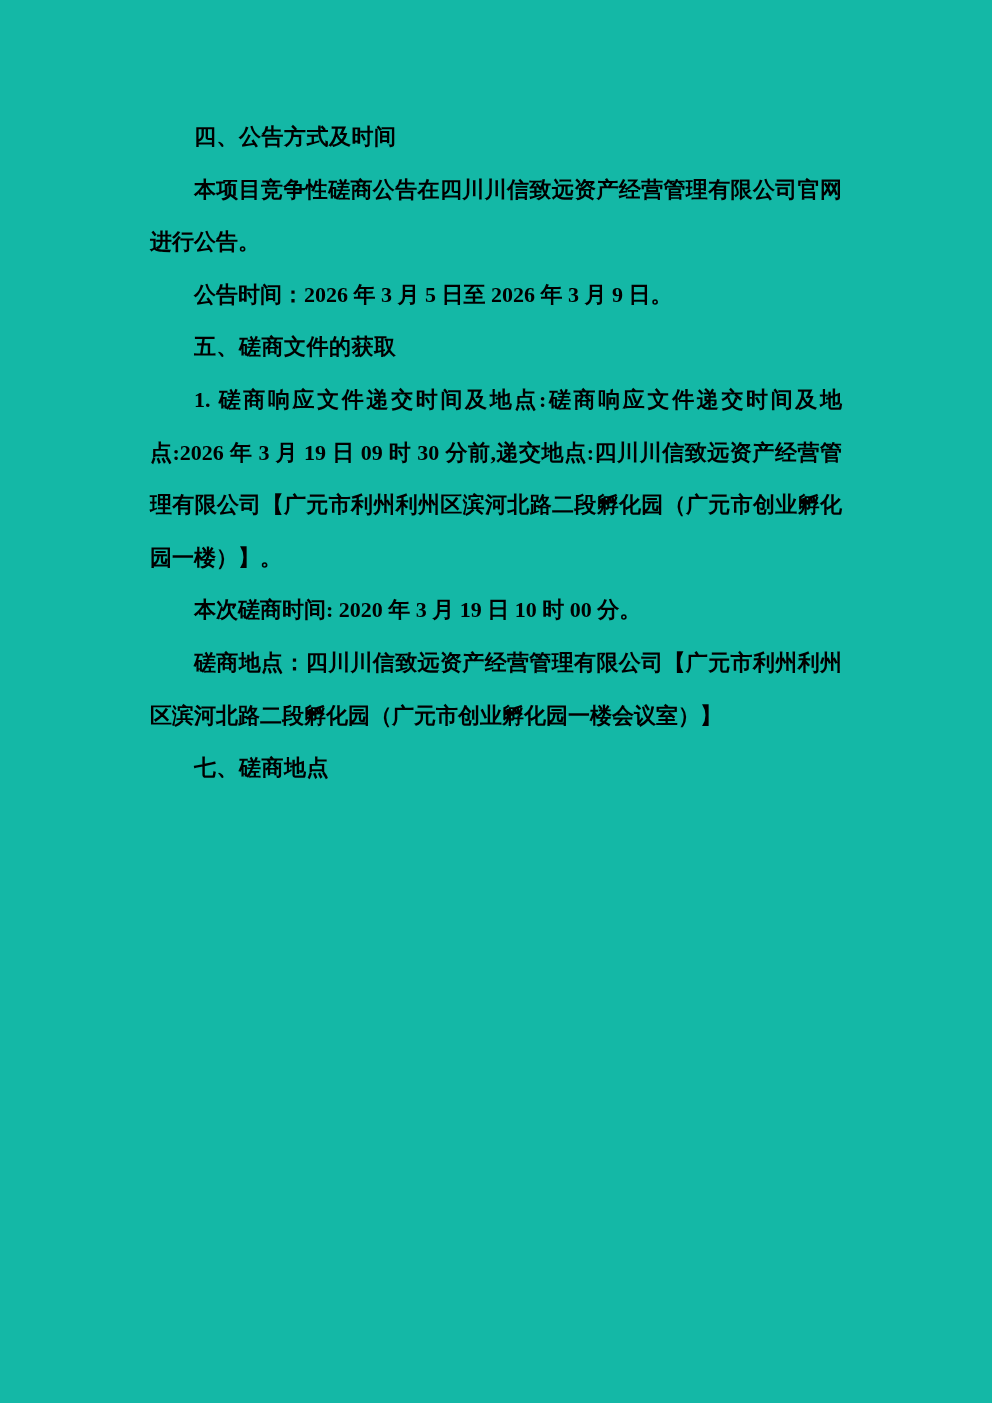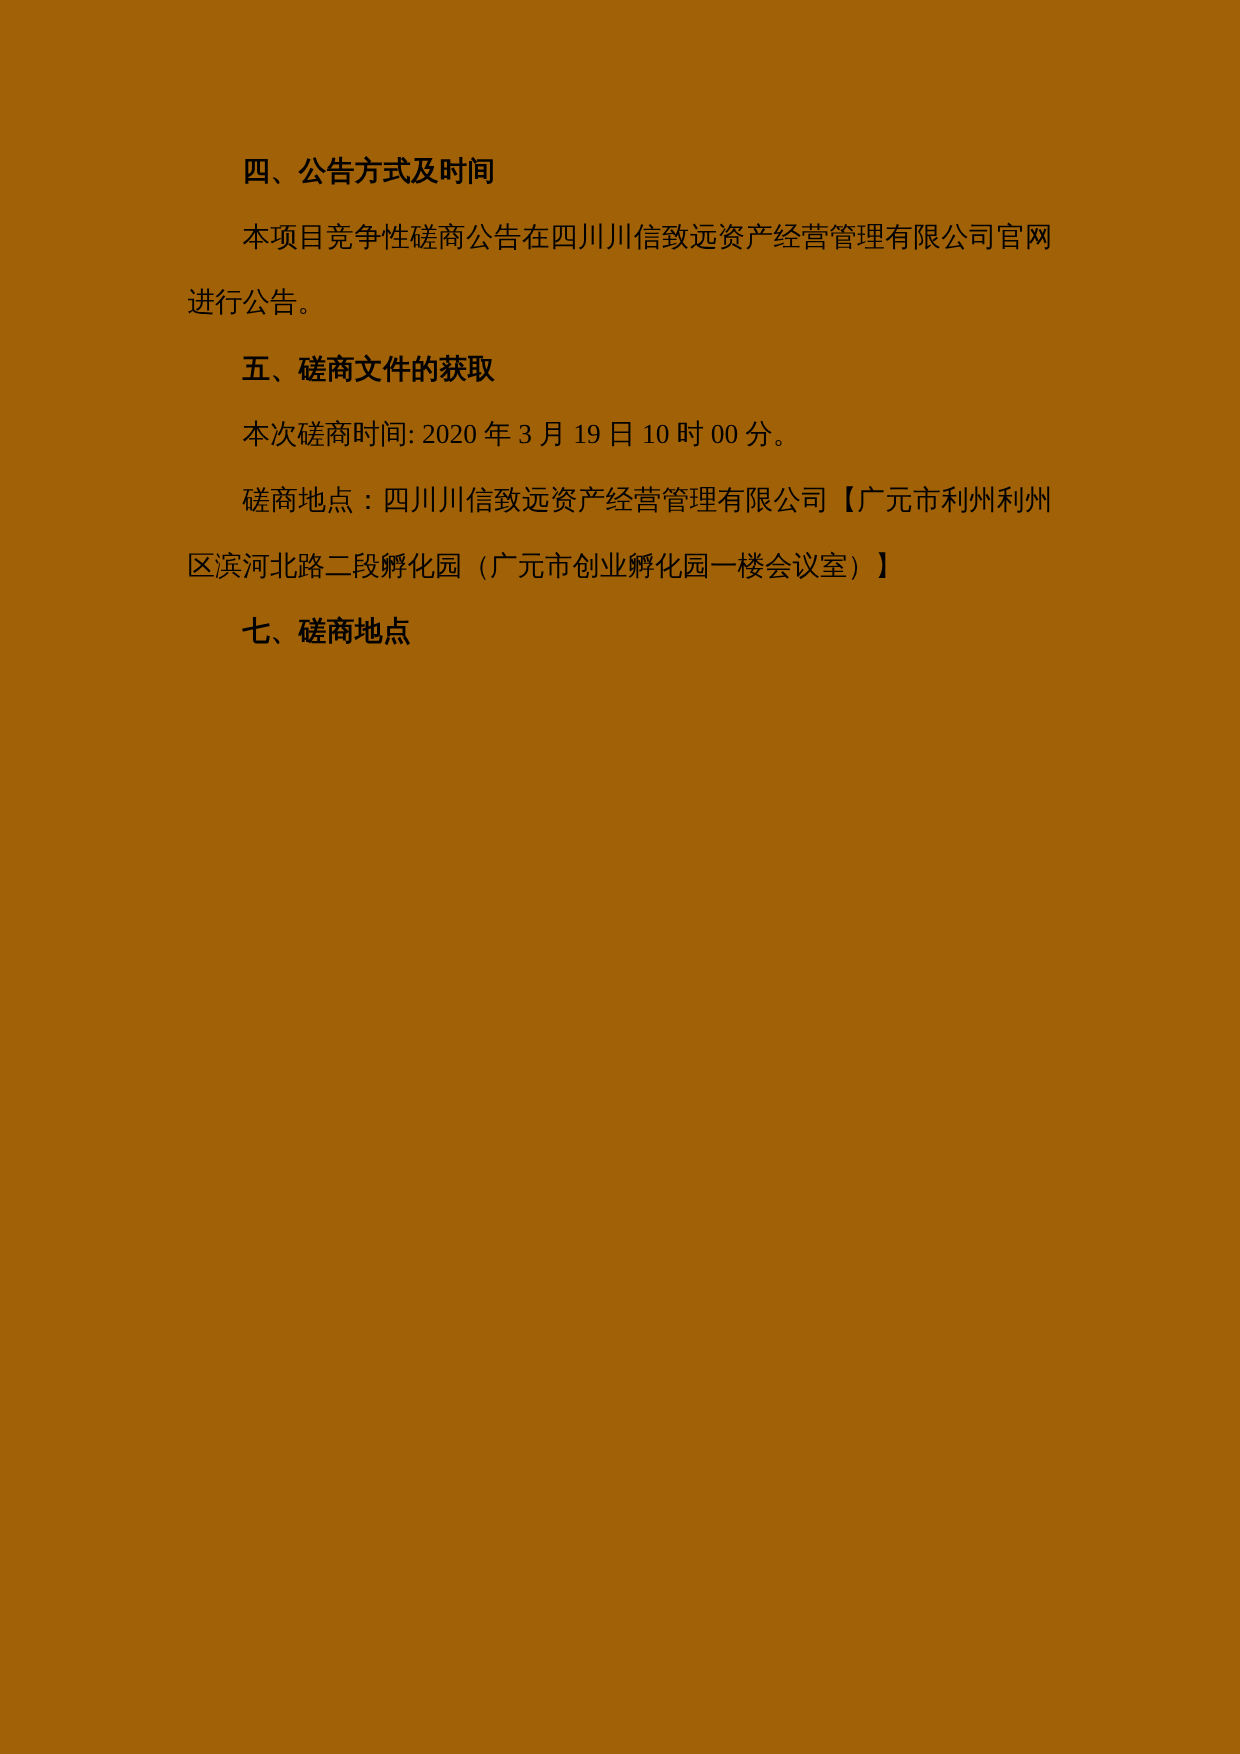--- a/index.html
+++ b/index.html
@@ -4,21 +4,21 @@
 <style>
   html, body {
     margin: 0;
     padding: 0;
     background: #ffffff;
   }
   .page {
     position: relative;
     width: 992px;
     height: 1403px;
-    background: #a16207;
+    background: #14b8a6;
     overflow: hidden;
   }
   .content {
     position: absolute;
     left: 150px;
     top: 111px;
     width: 692px;
     color: #000000;
     font-family: "Liberation Serif", "DejaVu Serif", serif;
     font-size: 22px;
@@ -32,37 +32,40 @@
     font-weight: bold;
     text-indent: 2em;
     font-family: "Liberation Sans", "DejaVu Sans", sans-serif;
     letter-spacing: 0.5px;
     text-align: left;
   }
   .para {
     margin: 0;
     text-indent: 2em;
     text-align: justify;
+    font-weight: bold;
   }
 </style>
 </head>
 <body>
 
 <div class="page">
   <div class="content" id="content">
   <section>
     <h2 class="heading">四、公告方式及时间</h2>
   <p class="para">本项目竞争性磋商公告在四川川信致远资产经营管理有限公司官网进行公告。</p>
+        <p class="para">公告时间：2026 年 3 月 5 日至 2026 年 3 月 9 日。</p>
       </section>
 
   <section>
     <h2 class="heading">五、磋商文件的获取</h2>
       </section>
 
   <section>
+  <p class="para">1. 磋商响应文件递交时间及地点:磋商响应文件递交时间及地点:2026 年 3 月 19 日 09 时 30 分前,递交地点:四川川信致远资产经营管理有限公司【广元市利州利州区滨河北路二段孵化园（广元市创业孵化园一楼）】。</p>
         <p class="para">本次磋商时间: 2020 年 3 月 19 日 10 时 00 分。</p>
         <p class="para">磋商地点：四川川信致远资产经营管理有限公司【广元市利州利州区滨河北路二段孵化园（广元市创业孵化园一楼会议室）】</p>
       </section>
 
   <section>
     <h2 class="heading">七、磋商地点</h2>
   </section>
 </div>
 </div>
 

